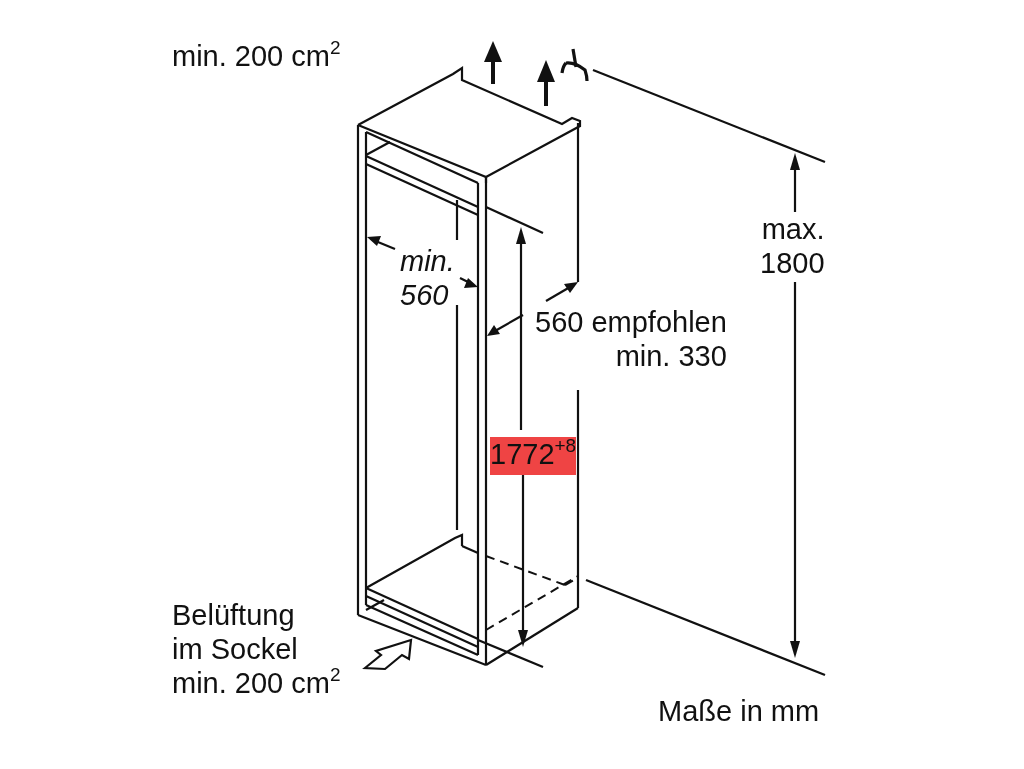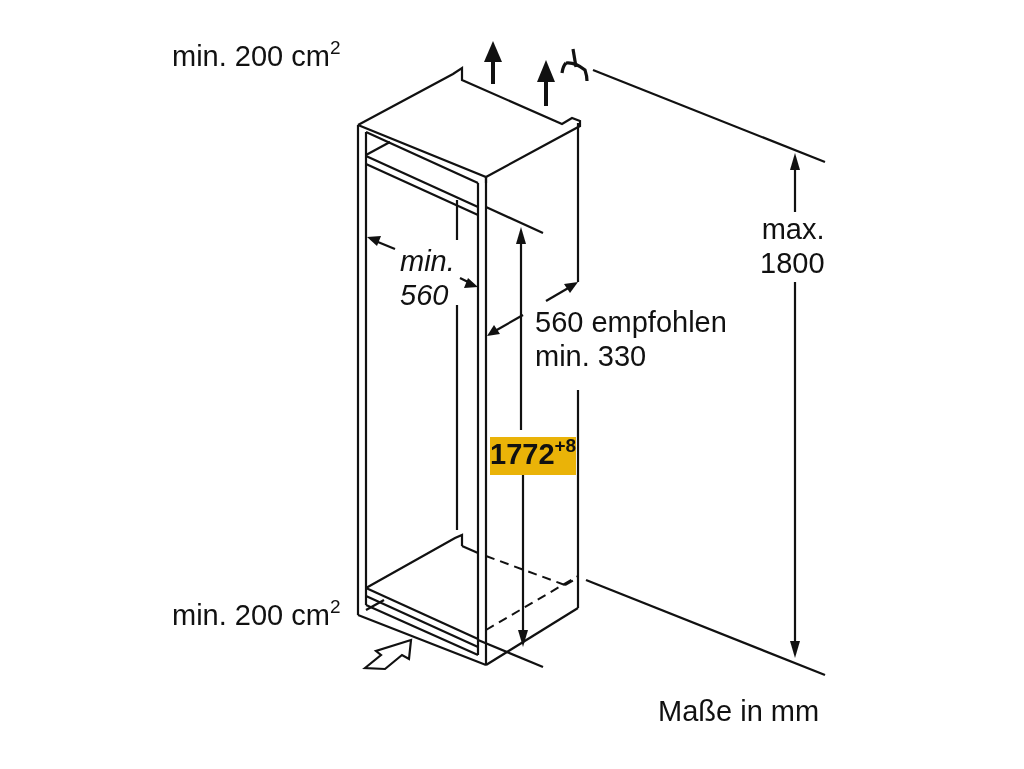--- a/index.html
+++ b/index.html
@@ -112,31 +112,33 @@
 
 <div class="lbl" style="left:172px; top:39px;">
   <div><span>min. 200 cm</span><sup>2</sup></div>
 </div>
 
 <div class="lbl" style="left:400px; top:244px;font-style:italic;">
   <div>min.</div>
   <div>560</div>
 </div>
 
-<div class="lbl" style="left:535px; top:305px;">
+<div class="lbl" style="left:535px; top:305px;text-align:right;">
   <div>560 empfohlen</div>
   <div>min. 330</div>
 </div>
 
-<div class="lbl" style="left:490px; top:437px; background:#eab308;font-weight:bold;">
+<div class="lbl" style="left:490px; top:437px; background:#ef4444;">
   <span>1772</span><sup>+8</sup>
 </div>
 
 <div class="lbl" style="left:760px; top:212px; text-align:right;">
   <div>max.</div>
   <div>1800</div>
 </div>
 
 <div class="lbl" style="left:172px; top:598px;">
+  <div>Belüftung</div>
+  <div>im Sockel</div>
   <div><span>min. 200 cm</span><sup>2</sup></div>
 </div>
 
 <div class="lbl" style="left:658px; top:694px;">Maße in mm</div>
 
 </body></html>

